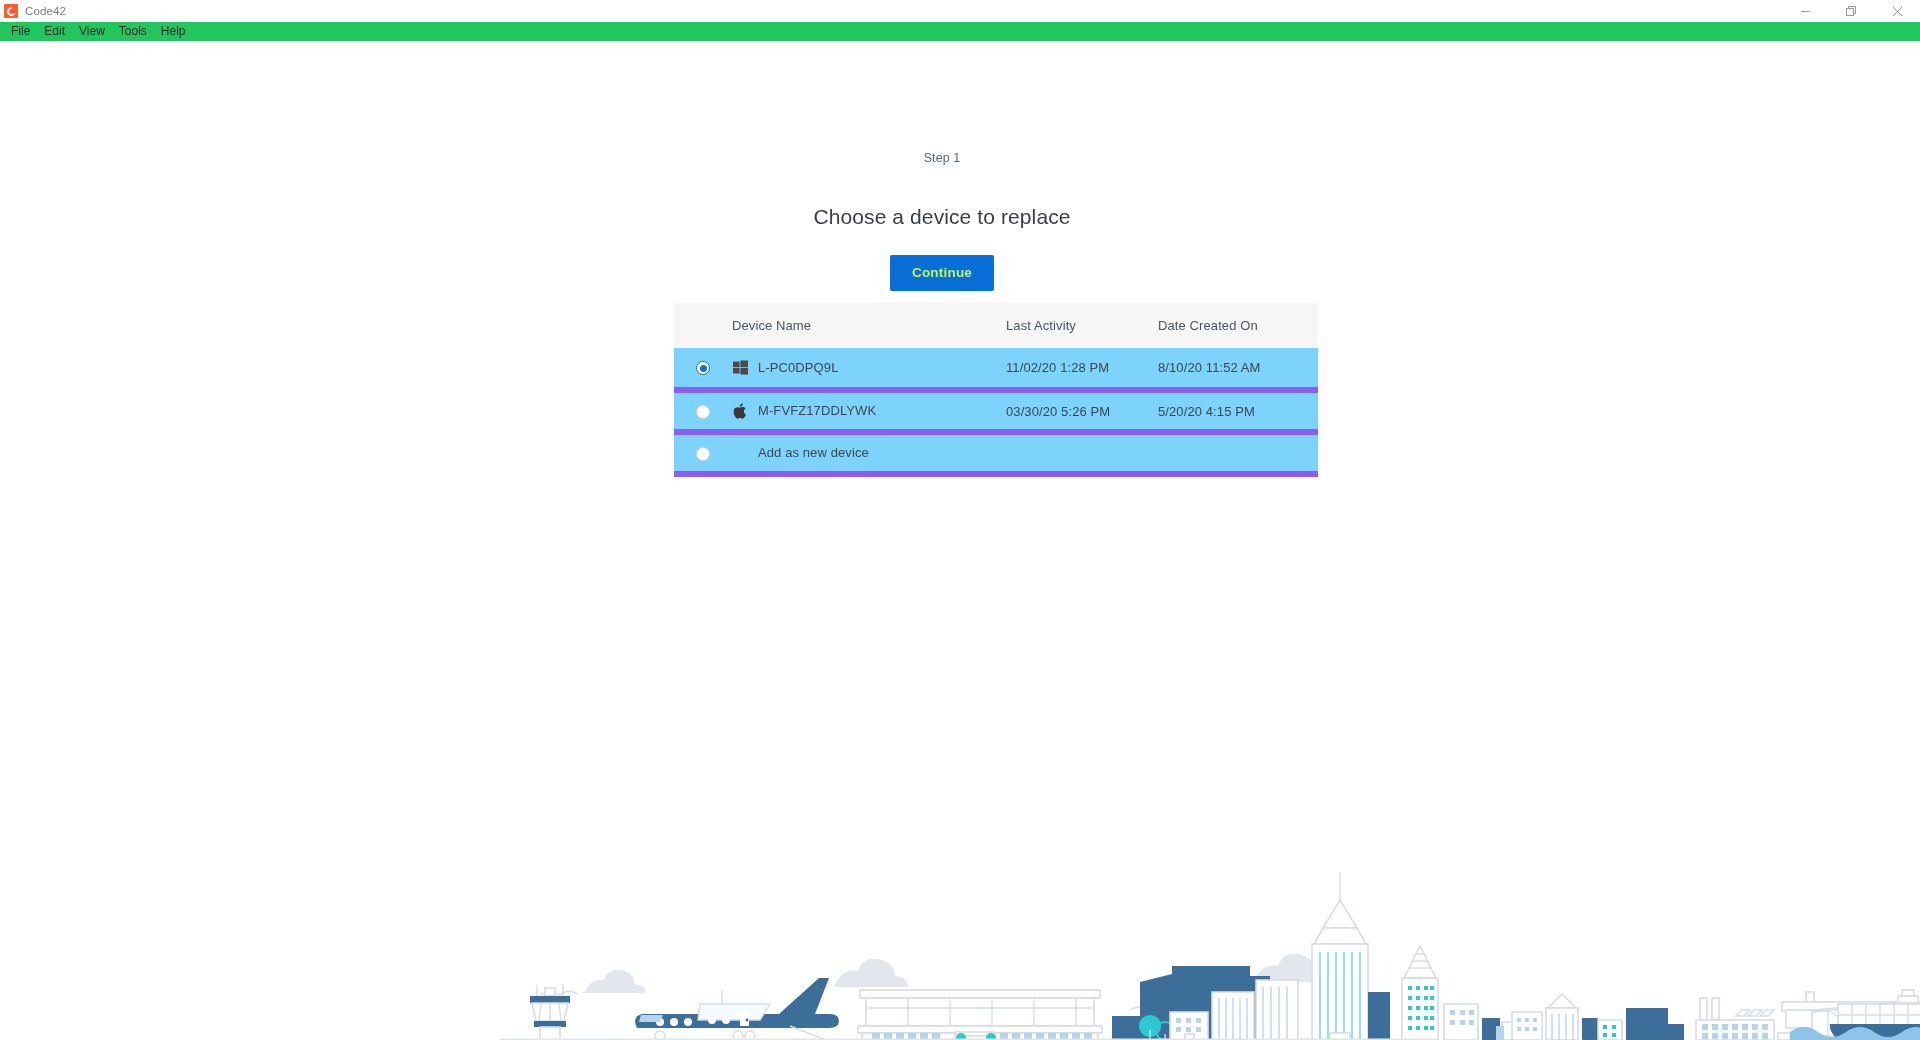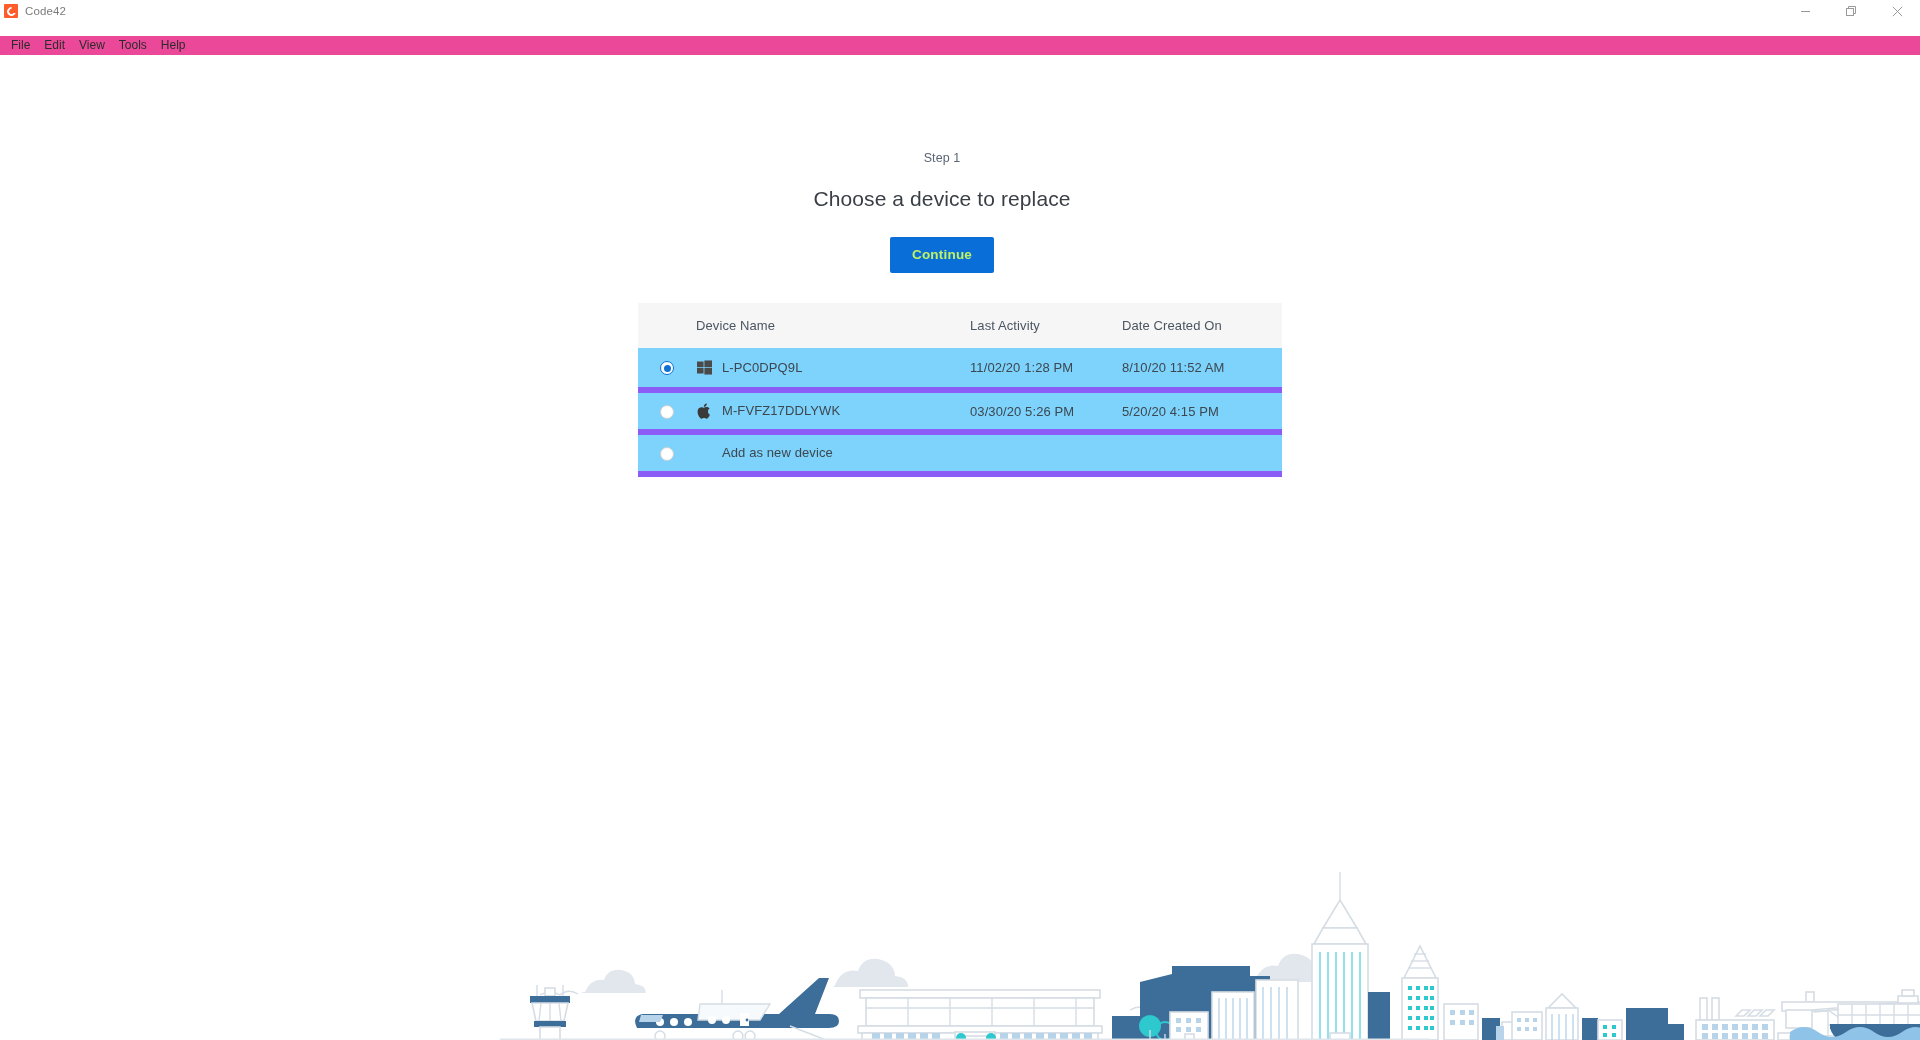--- a/index.html
+++ b/index.html
@@ -56,25 +56,25 @@
   }
   .win-btn {
     width: 46px; height: 22px;
     display: flex; align-items: center; justify-content: center;
     color: #9a9a9a;
   }
   .win-btn svg { display: block; }
 
   
   .menubar {
-    position: absolute; top: 36px; left: 0;
+    position: absolute; top: 22px; left: 0;
     width: 1920px; height: 19px;
     display: flex; align-items: center;
     padding-left: 4px;
-    background: #ec4899;
+    background: #22c55e;
     text-align: right;
   }
   .menu-item {
     font-size: 12px;
     color: #2b2b2b;
     padding: 2px 7px;
     line-height: 15px;
     white-space: nowrap;
   }
 
@@ -85,21 +85,21 @@
     width: 1884px; height: 999px;
     text-align: center;
   }
   .step-label {
     margin-top: 110px;
     font-size: 12.5px;
     color: #5a6672;
     letter-spacing: 0.1px;
   }
   .headline {
-    margin-top: 22px;
+    margin-top: 40px;
     font-size: 21px;
     font-weight: 400;
     color: #3a3f46;
     letter-spacing: 0.1px;
   }
   .continue-wrap { margin-top: 26px; }
   .continue-btn {
     display: inline-block;
     background: #0a6ed8;
     color: #bef264;
@@ -109,21 +109,21 @@
     border-radius: 2px;
     padding: 10px 22px 11px 22px;
     cursor: pointer;
     letter-spacing: 0.2px;
     font-family: "Liberation Sans", sans-serif;
   }
 
   
   .table-wrap {
     position: absolute;
-    left: 638px; top: 303px;
+    left: 674px; top: 303px;
     width: 644px;
   }
   .dev-table {
     width: 100%;
     border-collapse: collapse;
     table-layout: fixed;
   }
   .dev-table thead tr { background: #f6f6f6; }
   .dev-table th {
     font-size: 13px;

